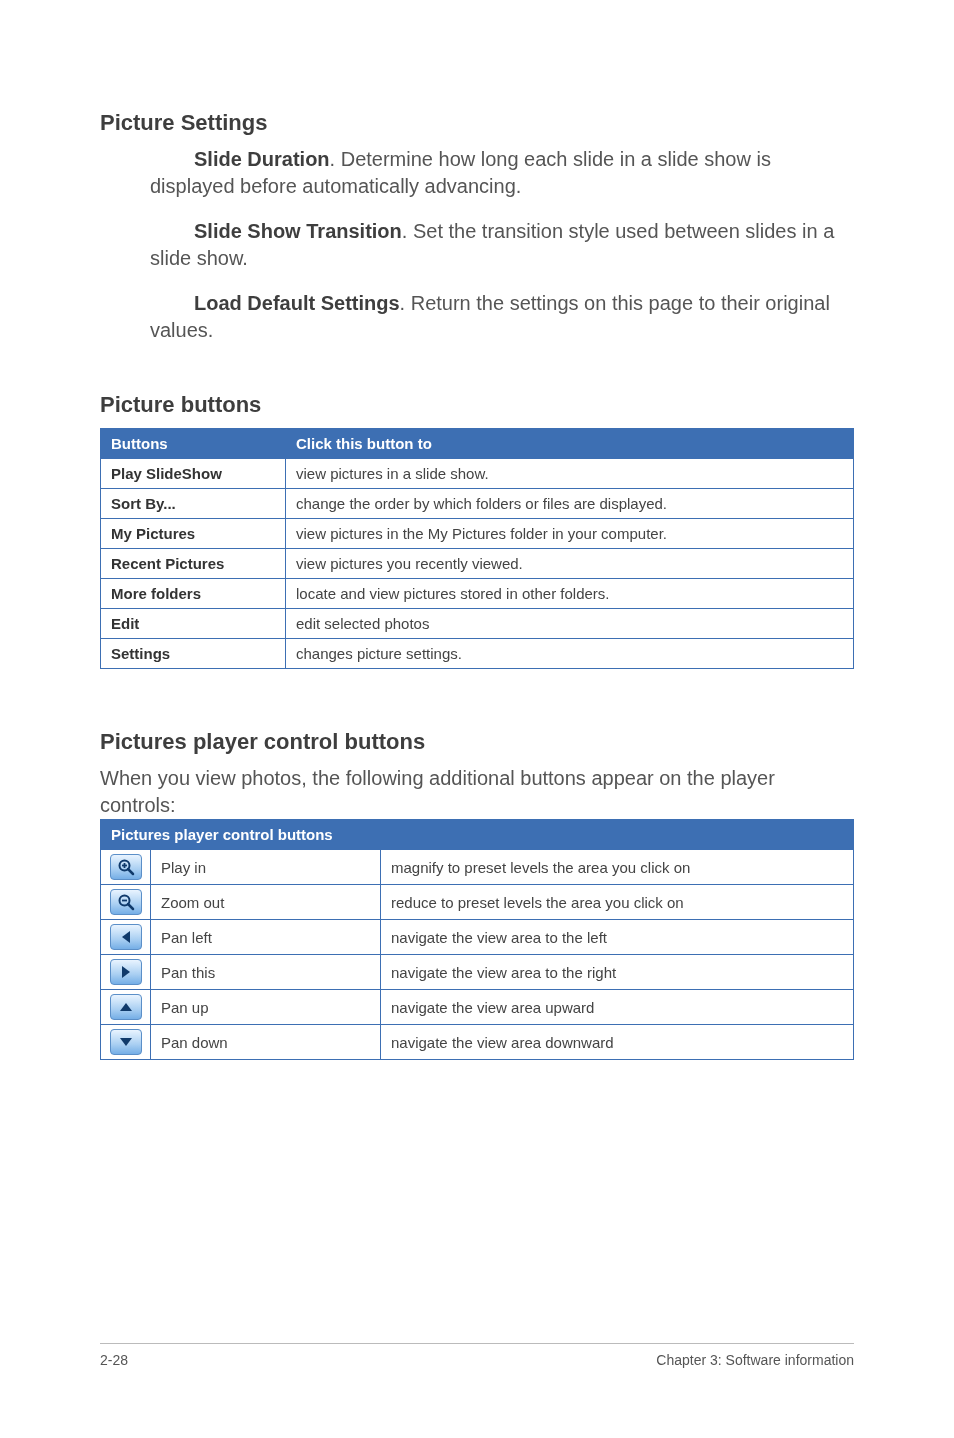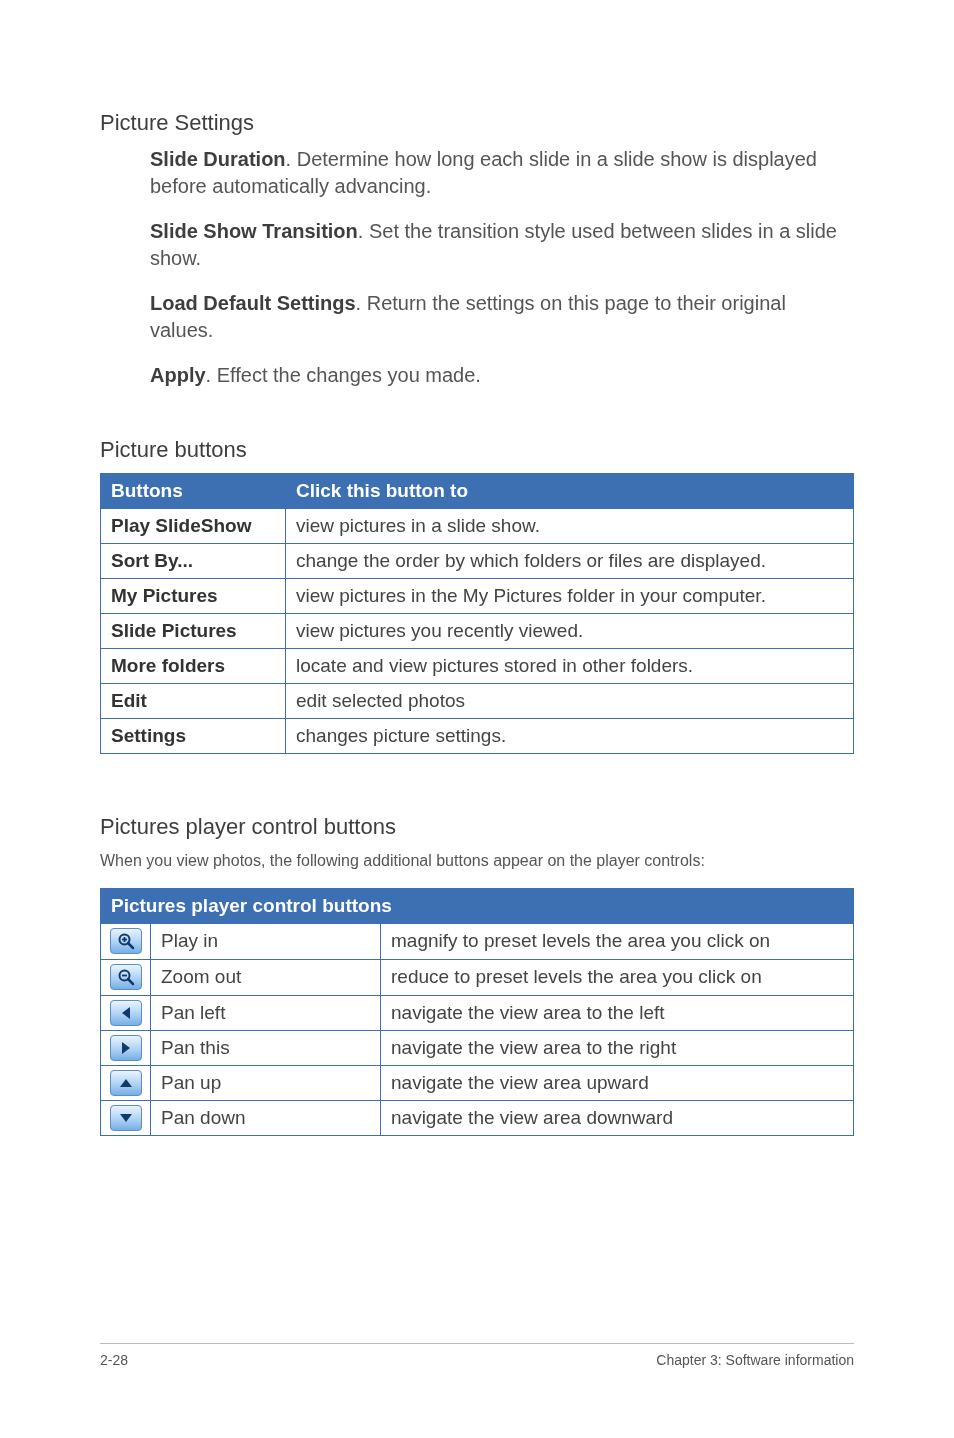--- a/index.html
+++ b/index.html
@@ -4,40 +4,40 @@
 <style>
   * { box-sizing: border-box; margin: 0; padding: 0; }
   html, body { width: 954px; height: 1438px; background: #fff; }
   body {
     font-family: Arial, Helvetica, sans-serif;
     color: #4a4a4a;
     padding: 110px 100px 0 100px;
     position: relative;
   }
   .section-title {
-    font-weight: normal;
+    font-weight: bold;
     font-size: 22px;
     color: #3e3e3e;
     margin-bottom: 10px;
   }
   .indented { padding-left: 50px; }
   .para {
     font-size: 20px;
     line-height: 1.35;
     color: #555;
     margin-bottom: 18px;
   }
-  .para b { font-weight: bold; color: #3e3e3e; }
+  .para b { font-weight: bold; color: #3e3e3e; margin-left: 44px; }
   .gap-lg { height: 30px; }
 
   table.data {
     width: 100%;
     border-collapse: collapse;
     border: 1.5px solid #3d6fb3;
-    font-size: 19px;
+    font-size: 15px;
   }
   table.data th {
     background: #3d6fb3;
     color: #fff;
     text-align: left;
     font-weight: bold;
     padding: 6px 10px;
     border: 1.5px solid #3d6fb3;
   }
   table.data td {
@@ -74,35 +74,34 @@
     bottom: 70px;
     border-top: 1px solid #bbb;
     padding-top: 8px;
     display: flex;
     justify-content: space-between;
     font-size: 14px;
     color: #555;
   }
 
   .intro {
-    font-size: 16px;
+    font-size: 20px;
     color: #555;
     line-height: 1.35;
-    margin-bottom: 16px;
+    margin-bottom: 0;
   }
 </style>
 </head>
 <body>
 
 <div class="section-title">Picture Settings</div>
 <div class="indented">
   <p class="para"><b>Slide Duration</b><span>. Determine how long each slide in a slide show is displayed before automatically advancing.</span></p>
   <p class="para"><b>Slide Show Transition</b><span>. Set the transition style used between slides in a slide show.</span></p>
   <p class="para"><b>Load Default Settings</b><span>. Return the settings on this page to their original values.</span></p>
-  <p class="para"><b>Apply</b><span>. Effect the changes you made.</span></p>
 </div>
 
 <div class="gap-lg"></div>
 
 <div class="section-title">Picture buttons</div>
 <table class="data">
   <colgroup>
       <col class="c1">
       <col>
     </colgroup>
@@ -117,21 +116,21 @@
       </tr>
   <tr>
         <td class="label">Sort By...</td>
         <td>change the order by which folders or files are displayed.</td>
       </tr>
   <tr>
         <td class="label">My Pictures</td>
         <td>view pictures in the My Pictures folder in your computer.</td>
       </tr>
   <tr>
-        <td class="label">Slide Pictures</td>
+        <td class="label">Recent Pictures</td>
         <td>view pictures you recently viewed.</td>
       </tr>
   <tr>
         <td class="label">More folders</td>
         <td>locate and view pictures stored in other folders.</td>
       </tr>
   <tr>
         <td class="label">Edit</td>
         <td>edit selected photos</td>
       </tr>

